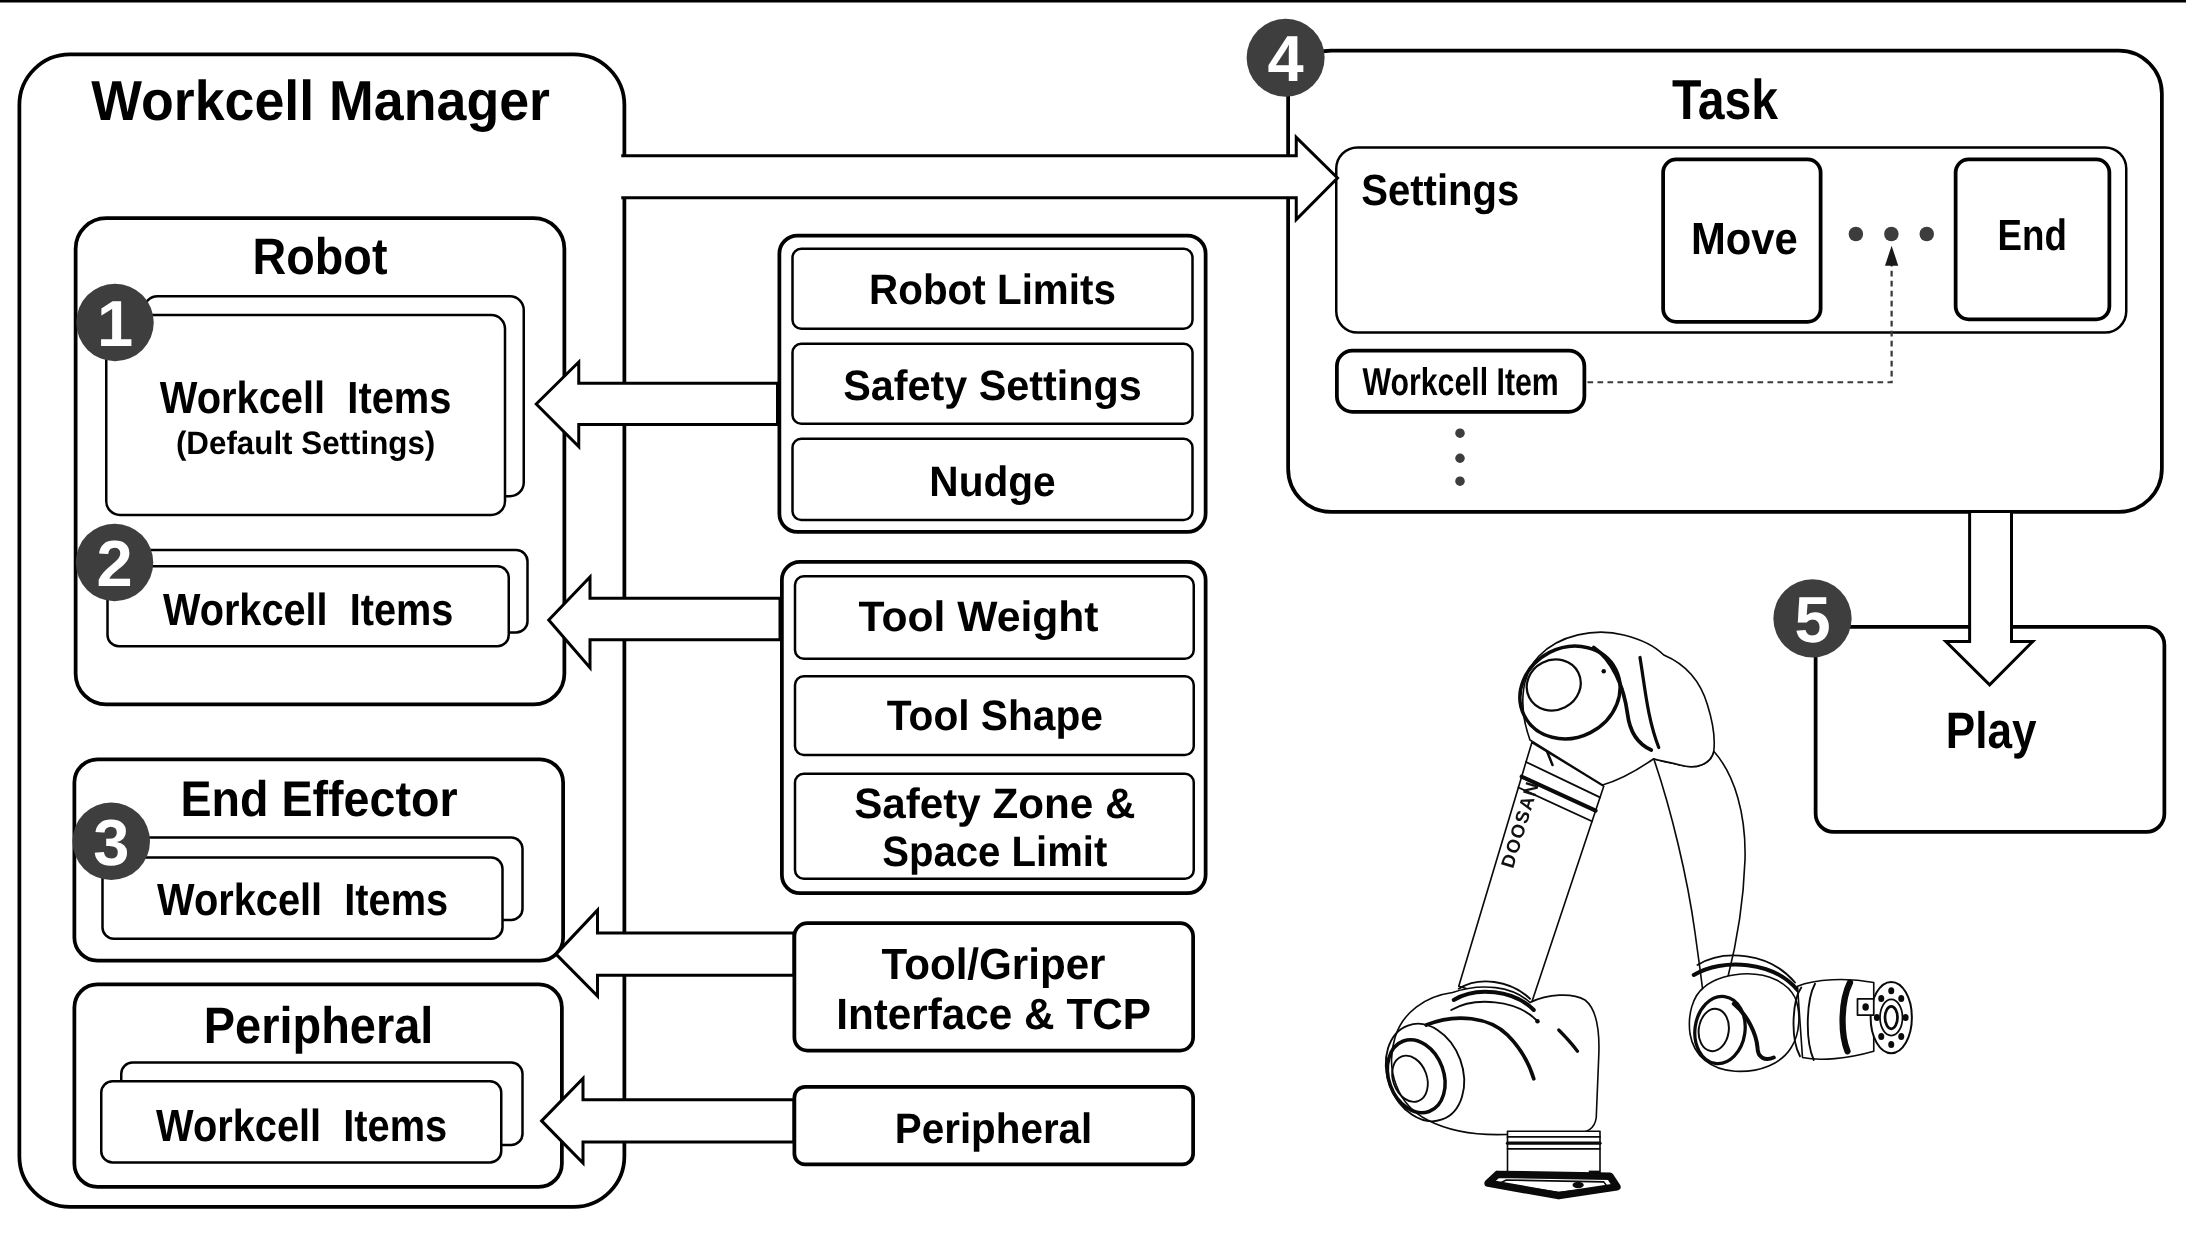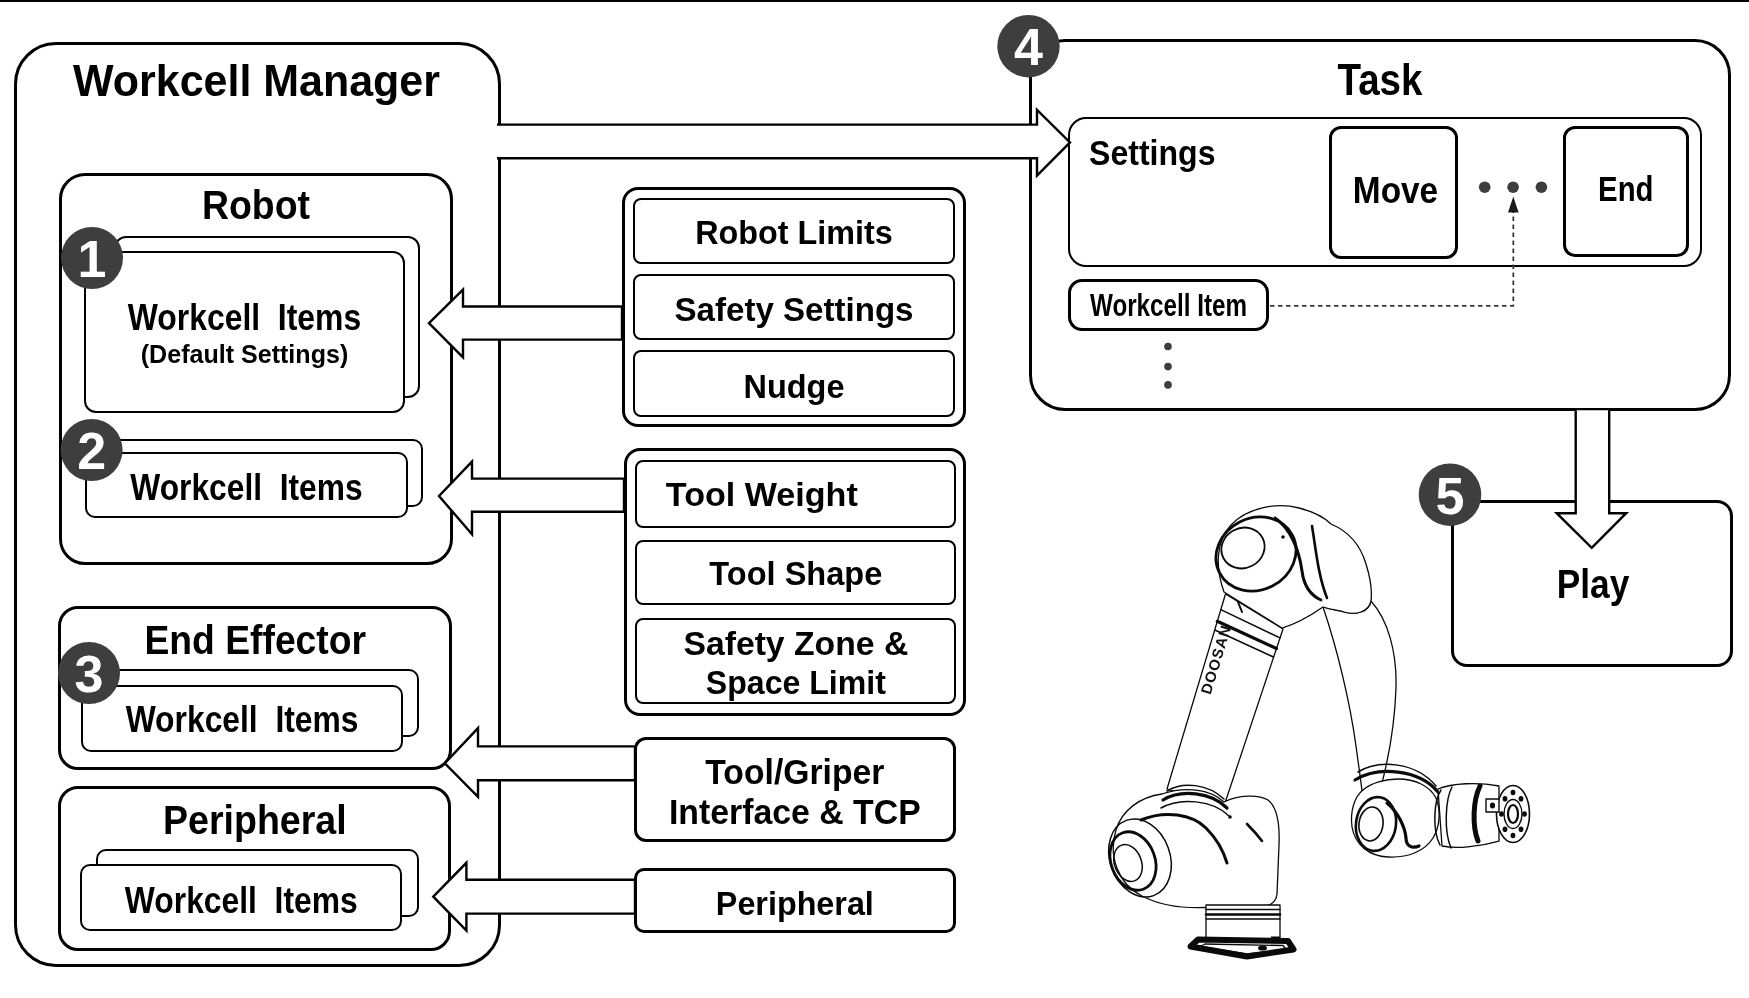--- a/index.html
+++ b/index.html
@@ -59,21 +59,21 @@
 <div class="txt" id="t-wi1" style="left:84px;top:300.3px;width:321px;font-size:36px;line-height:36px;transform:scaleX(0.886);">Workcell&nbsp; Items</div>
 <div class="txt" id="t-ds" style="left:84px;top:340.5px;width:321px;font-size:26px;line-height:26px;transform:scaleX(0.964);">(Default Settings)</div>
 <div class="txt" id="t-wi2" style="left:85px;top:470.1px;width:323px;font-size:36px;line-height:36px;transform:scaleX(0.882);">Workcell&nbsp; Items</div>
 <div class="txt" id="t-ee" style="left:57.6px;top:620.0px;width:394.5px;font-size:40px;line-height:40px;transform:scaleX(0.932);">End Effector</div>
 <div class="txt" id="t-wi3" style="left:80.8px;top:702.2px;width:322.2px;font-size:36px;line-height:36px;transform:scaleX(0.884);">Workcell&nbsp; Items</div>
 <div class="txt" id="t-pl" style="left:57.6px;top:799.8px;width:393.7px;font-size:41px;line-height:41px;transform:scaleX(0.916);">Peripheral</div>
 <div class="txt" id="t-wi4" style="left:79.7px;top:882.8px;width:322.6px;font-size:36px;line-height:36px;transform:scaleX(0.884);">Workcell&nbsp; Items</div>
 <div class="txt" id="t-rl" style="left:633px;top:215.3px;width:322px;font-size:34px;line-height:34px;transform:scaleX(0.951);">Robot Limits</div>
 <div class="txt" id="t-ss" style="left:633px;top:292.0px;width:322px;font-size:34px;line-height:34px;transform:scaleX(0.973);">Safety Settings</div>
 <div class="txt" id="t-nu" style="left:633px;top:368.7px;width:322px;font-size:34px;line-height:34px;transform:scaleX(0.955);">Nudge</div>
-<div class="txt" id="t-tw" style="left:601px;top:477.3px;width:321.7px;font-size:34px;line-height:34px;transform:scaleX(1.003);">Tool Weight</div>
+<div class="txt" id="t-tw" style="left:622px;top:477.3px;width:321.7px;font-size:34px;line-height:34px;transform:scaleX(1.003);">Tool Weight</div>
 <div class="txt" id="t-ts" style="left:634.6px;top:556.4px;width:321.7px;font-size:34px;line-height:34px;transform:scaleX(0.957);">Tool Shape</div>
 <div class="txt" id="t-sz1" style="left:634.6px;top:625.6px;width:321.7px;font-size:34px;line-height:34px;transform:scaleX(0.992);">Safety Zone &amp;</div>
 <div class="txt" id="t-sz2" style="left:634.6px;top:664.6px;width:321.7px;font-size:34px;line-height:34px;transform:scaleX(0.943);">Space Limit</div>
 <div class="txt" id="t-tg1" style="left:634px;top:753.7px;width:321.7px;font-size:35px;line-height:35px;transform:scaleX(0.963);">Tool/Griper</div>
 <div class="txt" id="t-tg2" style="left:634px;top:794.2px;width:321.7px;font-size:35px;line-height:35px;transform:scaleX(0.966);">Interface &amp; TCP</div>
 <div class="txt" id="t-pm" style="left:634px;top:886.3px;width:321.7px;font-size:34px;line-height:34px;transform:scaleX(0.950);">Peripheral</div>
 <div class="txt" id="t-task" style="left:1029px;top:57.3px;width:702px;font-size:45px;line-height:45px;transform:scaleX(0.856);">Task</div>
 <div class="txt" id="t-set" style="left:1089px;top:134.5px;font-size:35px;line-height:35px;transform:scaleX(0.916);transform-origin:left center;">Settings</div>
 <div class="txt" id="t-move" style="left:1331px;top:172.9px;width:129px;font-size:36px;line-height:36px;transform:scaleX(0.928);">Move</div>
 <div class="txt" id="t-end" style="left:1563px;top:170.7px;width:125.6px;font-size:35px;line-height:35px;transform:scaleX(0.839);">End</div>

